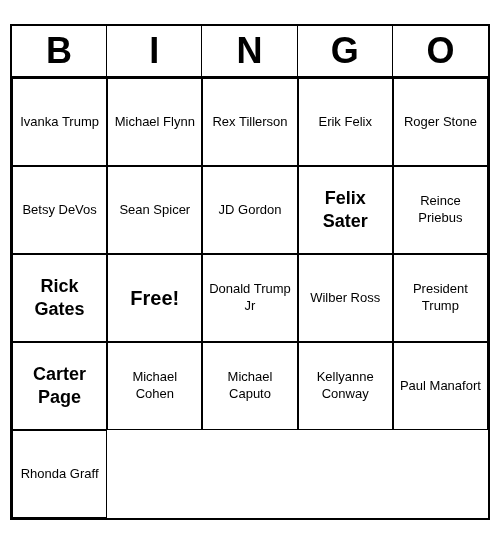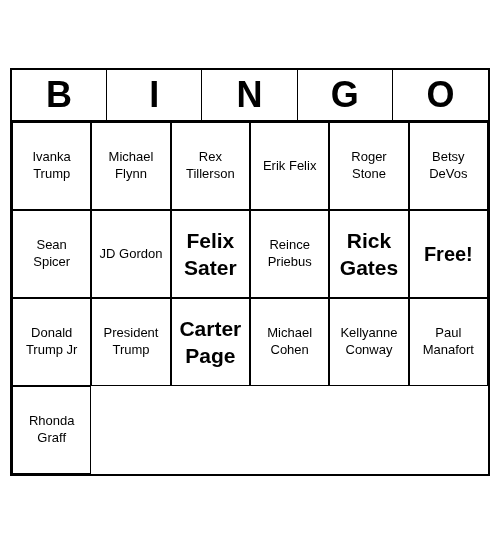--- a/index.html
+++ b/index.html
@@ -27,41 +27,41 @@
       font-size: 36px;
       font-weight: bold;
       padding: 4px 0;
       border-right: 1px solid #000;
     }
     .bingo-header-cell:last-child {
       border-right: none;
     }
     .bingo-grid {
       display: grid;
-      grid-template-columns: repeat(6, 1fr);
+      grid-template-columns: repeat(5, 1fr);
     }
     .bingo-cell {
       border: 1px solid #000;
       text-align: center;
       vertical-align: middle;
       display: flex;
       align-items: center;
       justify-content: center;
       min-height: 88px;
       font-size: 13px;
       padding: 4px;
       line-height: 1.3;
     }
     .bingo-cell.free {
       font-size: 20px;
       font-weight: bold;
       text-align: right;
     }
     .bingo-cell.large-text {
-      font-size: 21px;
+      font-size: 18px;
       font-weight: bold;
     }
   </style>
 </head>
 <body>
 
 <div class="bingo-card">
   <div class="bingo-header">
   <div class="bingo-header-cell">B</div>
       <div class="bingo-header-cell">I</div>
@@ -76,20 +76,22 @@
       <div class="bingo-cell">Erik Felix</div>
       <div class="bingo-cell">Roger Stone</div>
       <div class="bingo-cell">Betsy DeVos</div>
       <div class="bingo-cell">Sean Spicer</div>
       <div class="bingo-cell">JD Gordon</div>
       <div class="bingo-cell large-text">Felix Sater</div>
       <div class="bingo-cell">Reince Priebus</div>
       <div class="bingo-cell large-text">Rick Gates</div>
       <div class="bingo-cell free">Free!</div>
       <div class="bingo-cell">Donald Trump Jr</div>
+      <div class="bingo-cell">Wilber Ross</div>
       <div class="bingo-cell">President Trump</div>
       <div class="bingo-cell large-text">Carter Page</div>
       <div class="bingo-cell">Michael Cohen</div>
+      <div class="bingo-cell">Michael Caputo</div>
       <div class="bingo-cell">Kellyanne Conway</div>
       <div class="bingo-cell">Paul Manafort</div>
       <div class="bingo-cell">Rhonda Graff</div>
     </div>
 </div>
 
 </body></html>

